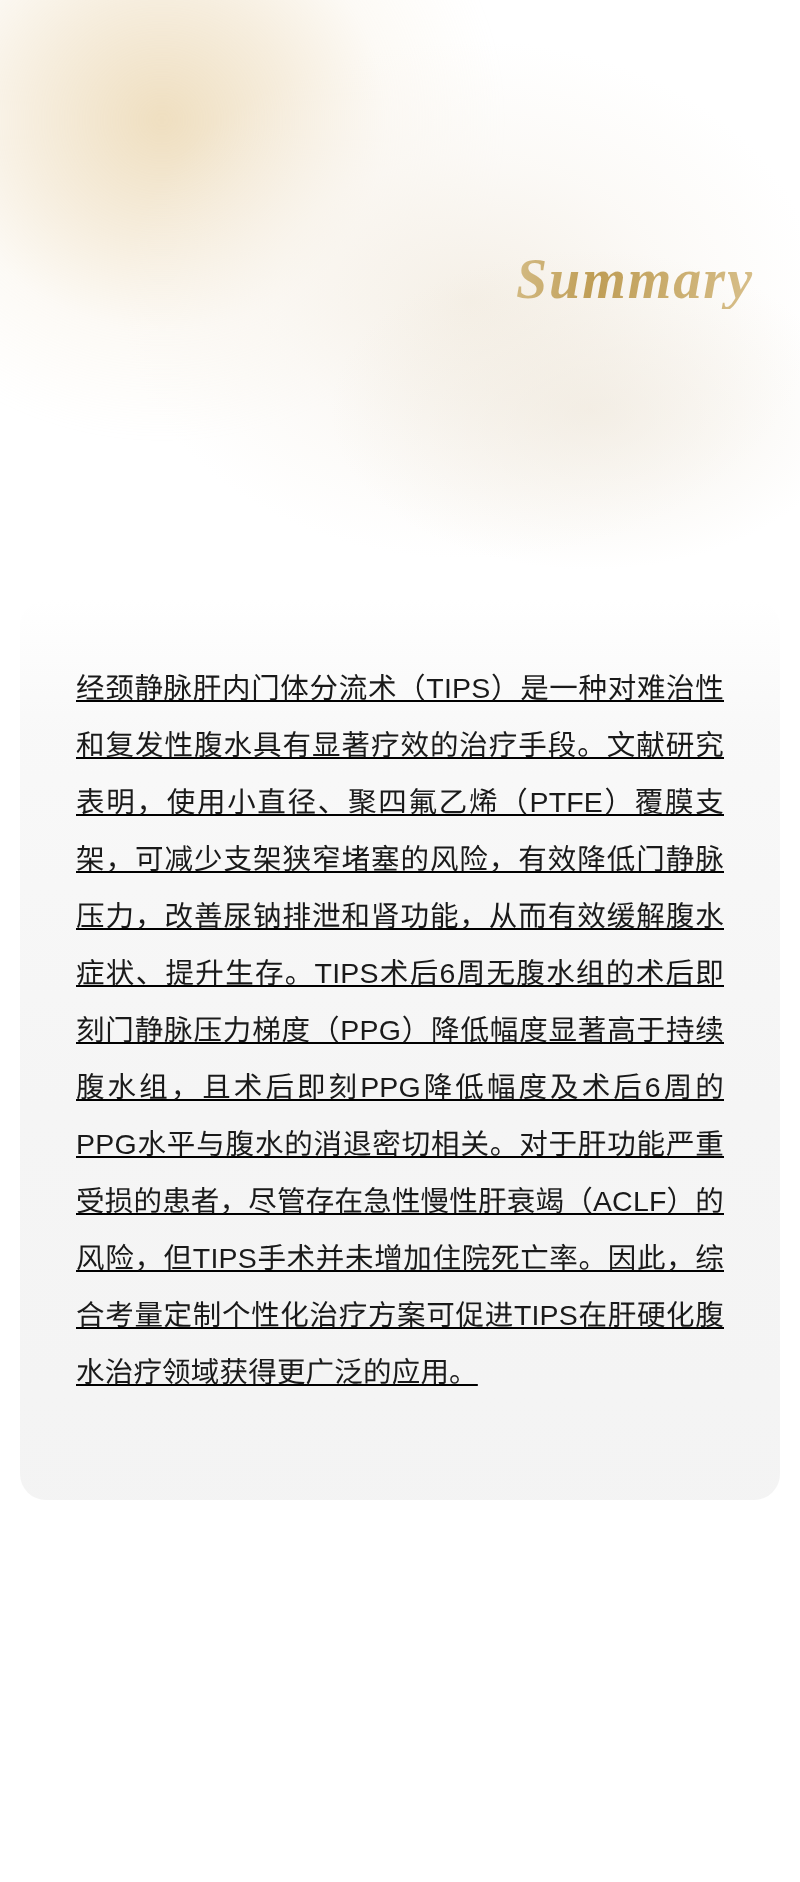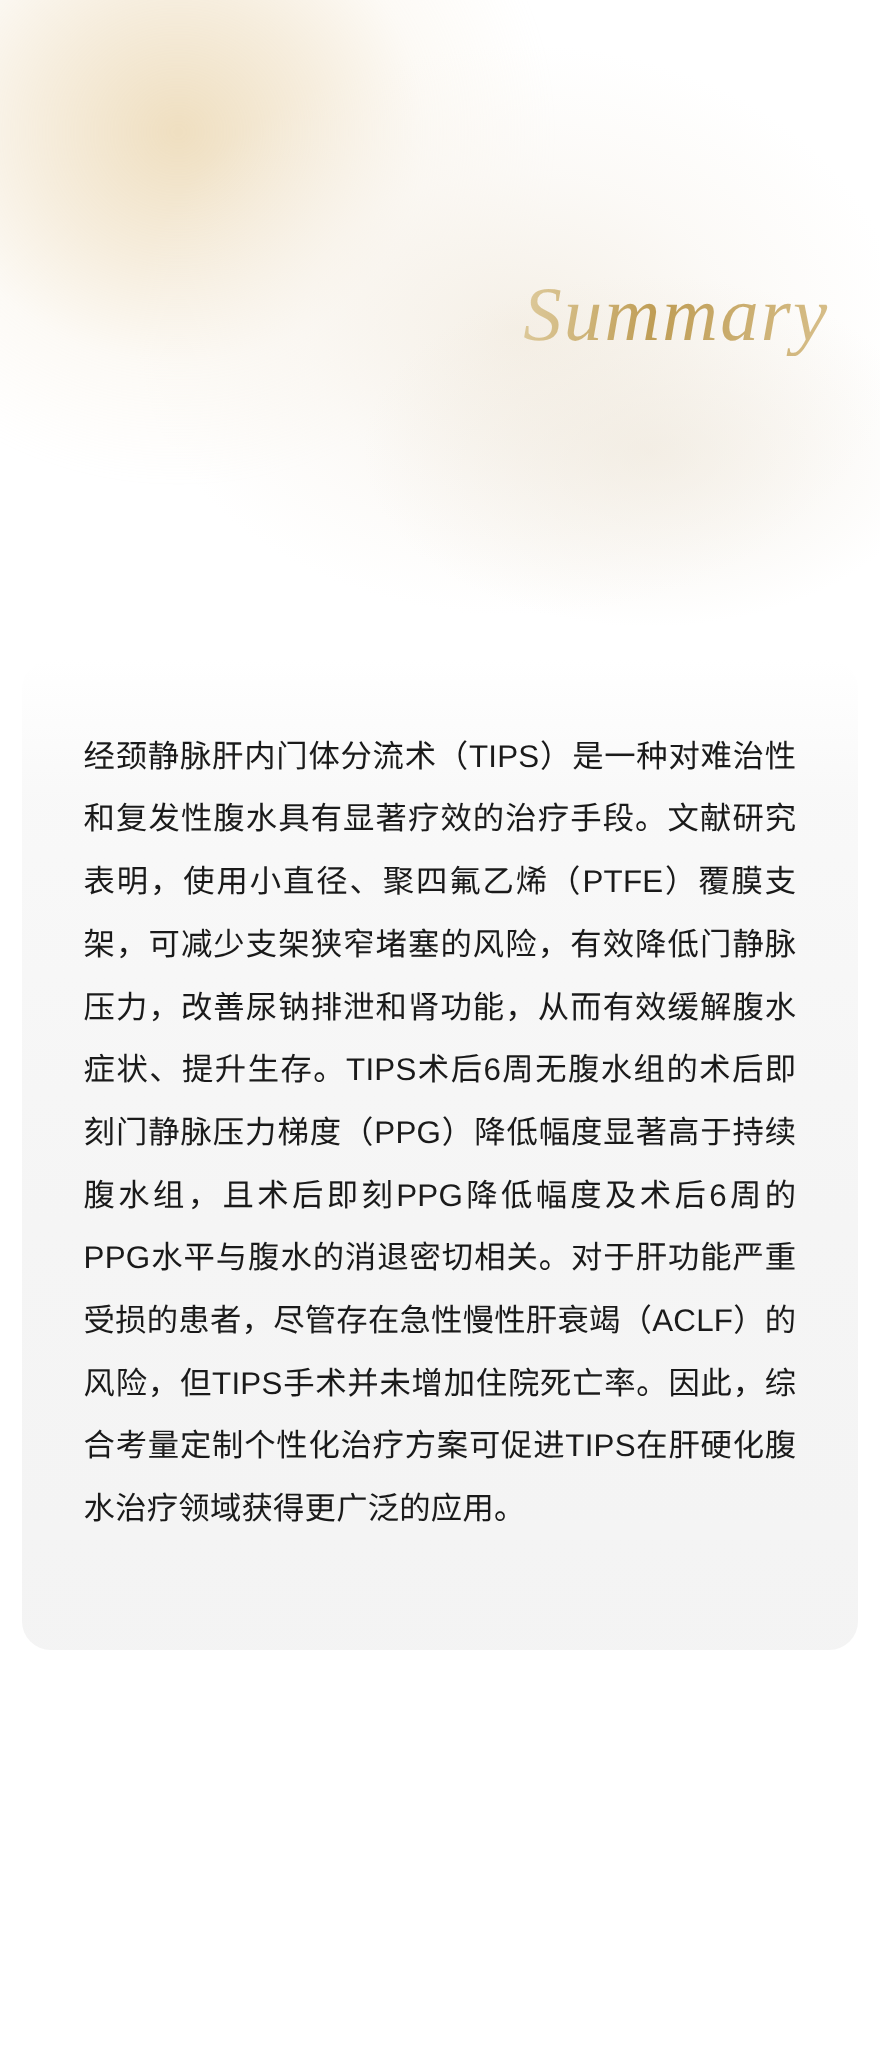--- a/index.html
+++ b/index.html
@@ -65,22 +65,22 @@
   .header {
     position: absolute;
     right: 42px;
     top: 250px;
     width: 640px;
     text-align: right;
   }
   .script-title {
     font-family: "Liberation Serif", "DejaVu Serif", serif;
     font-style: italic;
-    font-weight: 400;
-    font-size: 70px;
+    font-weight: 700;
+    font-size: 56px;
     line-height: 1.05;
     letter-spacing: 2px;
     background: linear-gradient(100deg, #d6bb82 0%, #c9a963 28%, #e3d2a8 52%, #bf9d55 74%, #d8c08c 100%);
     -webkit-background-clip: text;
     background-clip: text;
     color: transparent;
     -webkit-text-fill-color: transparent;
     margin: 0;
     padding-right: 4px;
     display: block;
@@ -100,20 +100,21 @@
   .body-card {
     position: absolute;
     left: 20px;
     top: 600px;
     width: 760px;
     min-height: 900px;
     border-radius: 26px;
     background: linear-gradient(180deg, rgba(250,250,250,0.0) 0%, rgba(245,245,245,0.65) 14%, rgba(244,244,244,0.9) 55%, rgba(243,243,243,0.95) 100%);
     padding: 60px 56px 80px 56px;
     box-sizing: border-box;
+    text-decoration: underline;
   }
   .body-text {
     margin: 0;
     font-family: "Liberation Sans", sans-serif;
     font-size: 28.5px;
     line-height: 57px;
     color: #1a1a1a;
     text-align: justify;
     text-justify: inter-character;
     letter-spacing: 0.2px;

